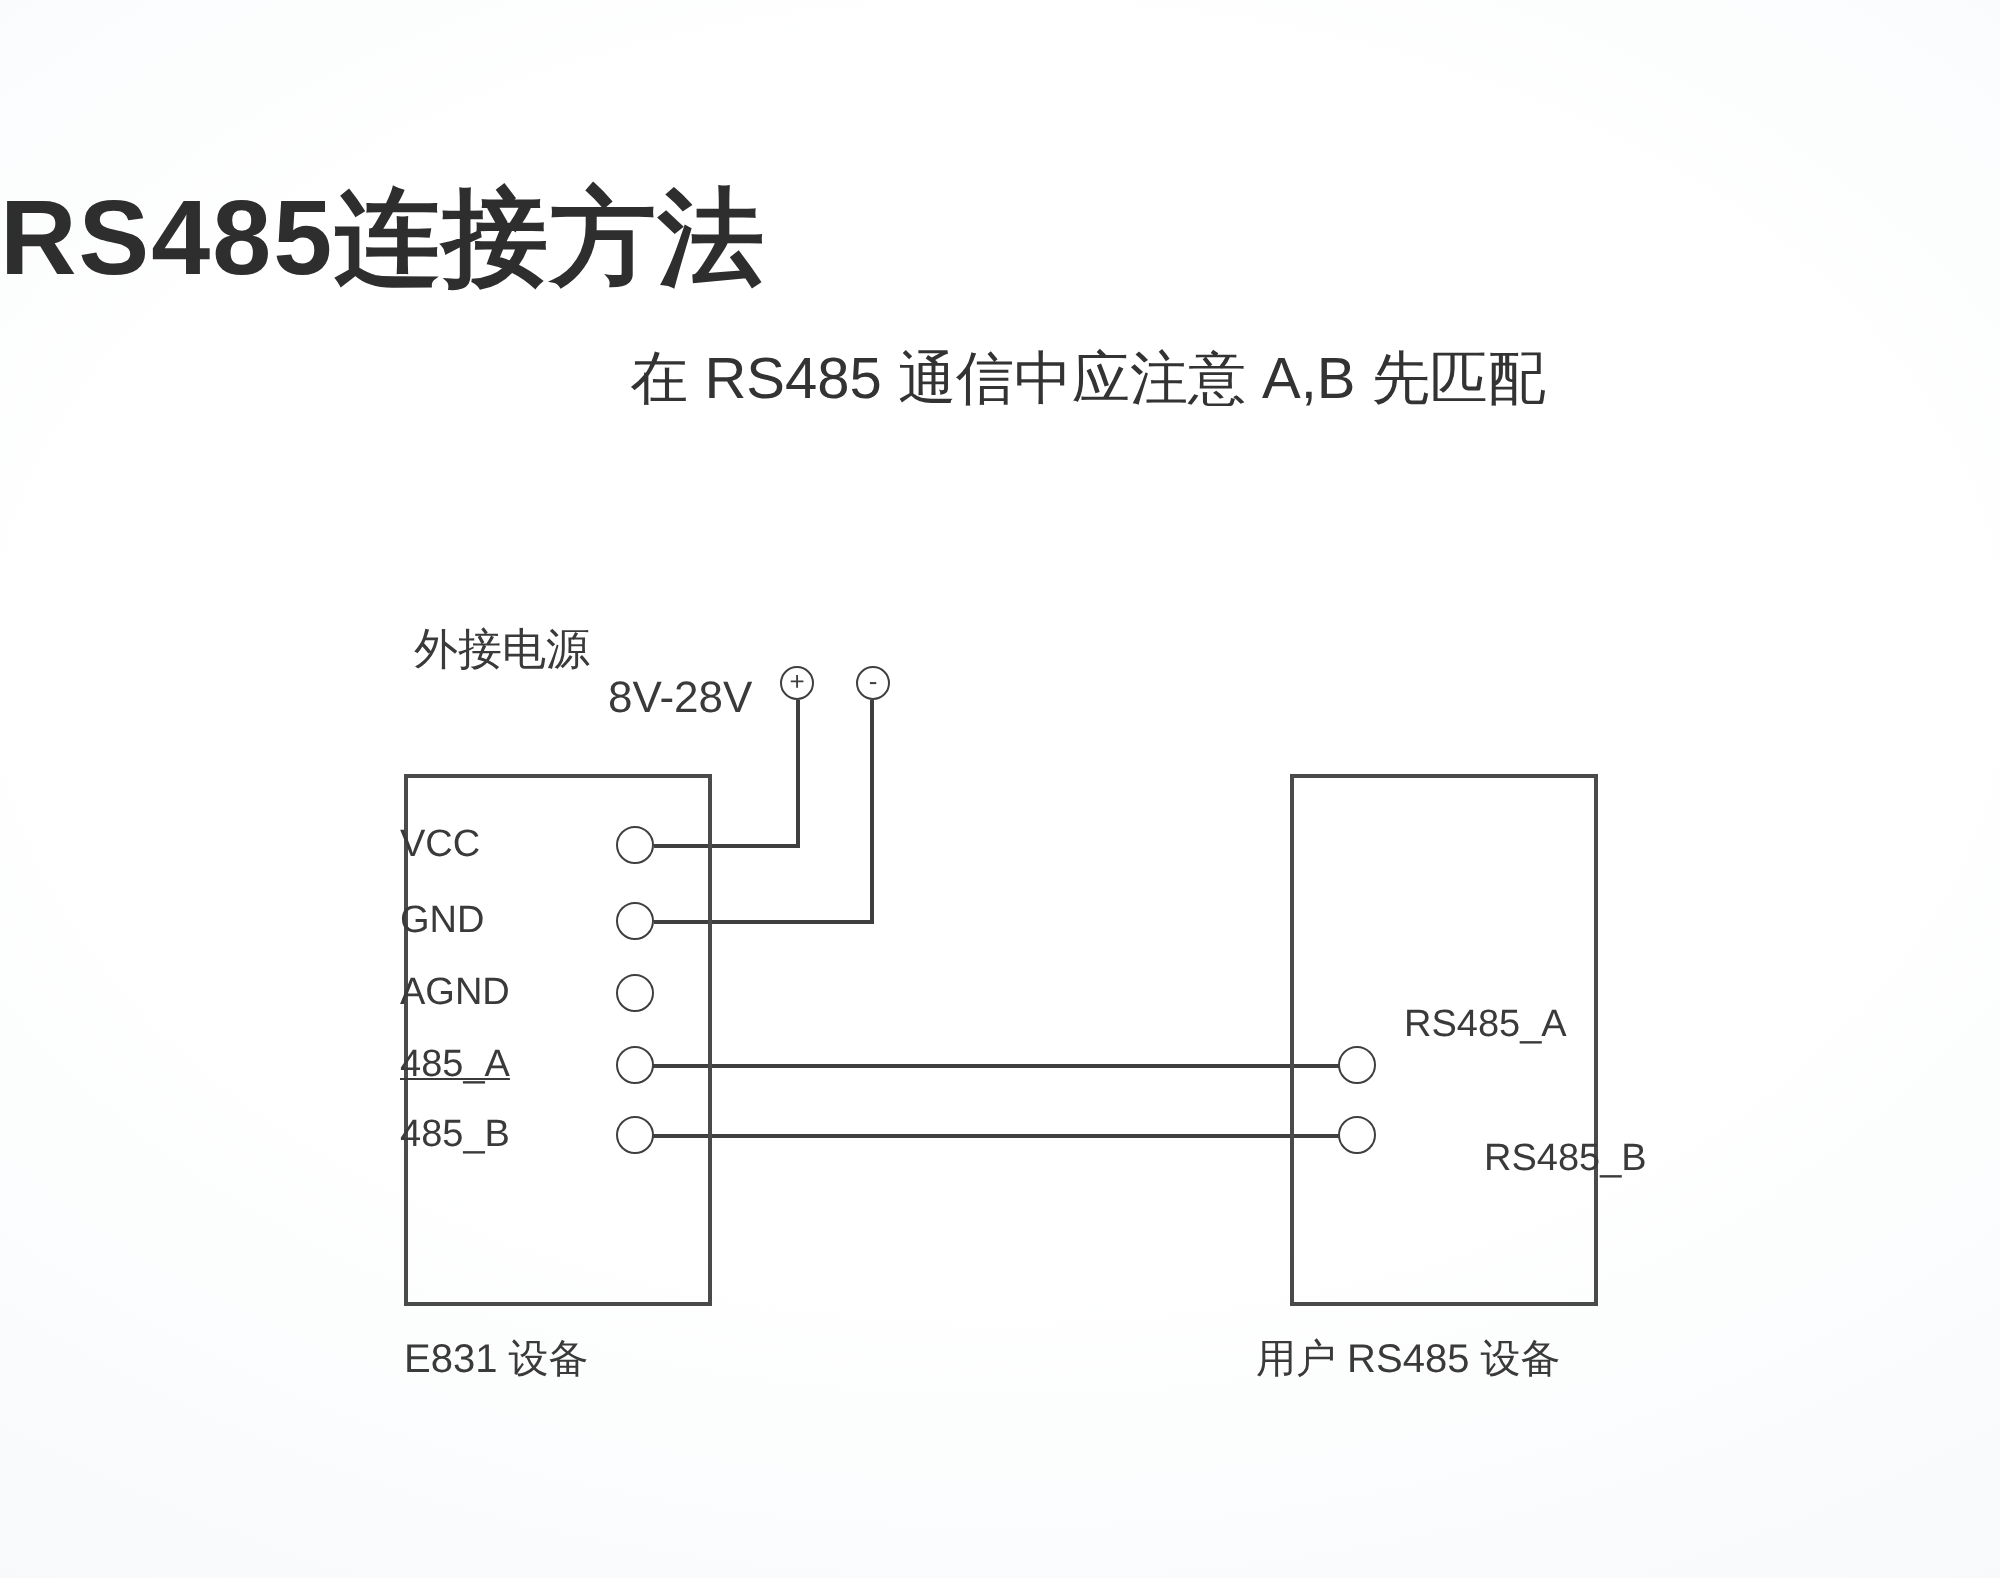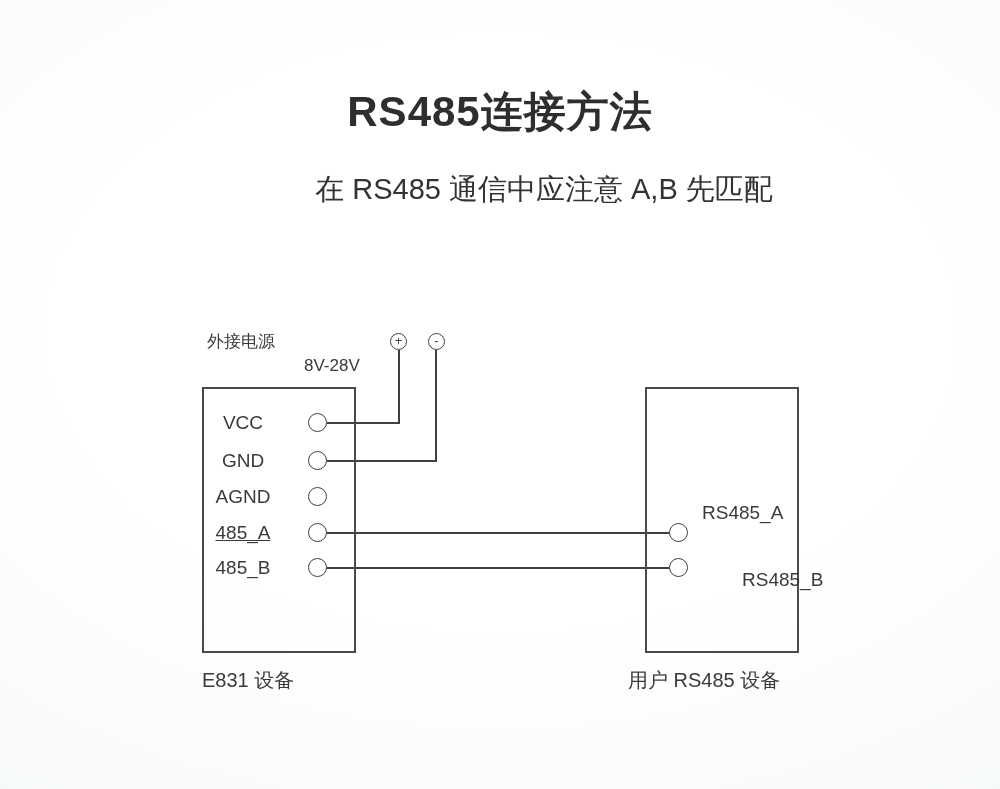--- a/index.html
+++ b/index.html
@@ -10,22 +10,21 @@
     width: 1000px;
     height: 789px;
     overflow: hidden;
     background: radial-gradient(ellipse 120% 100% at 50% 42%,
                 #ffffff 38%, #f8fafb 68%, #edf1f5 100%);
   }
 
   .page-title {
     position: absolute;
     top: 84px; left: 0; width: 1000px;
-    text-align: center;
-    font-size: 42px;
+    font-size: 53px;
     font-weight: 600;
     letter-spacing: 1px;
     color: #2e2e2e;
   }
 
   .subtitle {
     position: absolute;
     left: 0; width: 1000px;
     text-align: center;
     font-size: 29px;
@@ -60,21 +59,21 @@
   .caption-left  { left: 202px; width: 154px; }
   .caption-right { left: 628px; width: 190px; }
 
   .pin-label {
     position: absolute;
     height: 26px;
     line-height: 26px;
     font-size: 19px;
     color: #3a3a3a;
   }
-  .pin-label-left  { left: 200px; width: 86px; text-align: center; }
+  .pin-label-left  { left: 200px; width: 86px; text-align: left; }
   .pin-label-right { left: 702px; width: 120px; text-align: left; }
 
   .pin-circle {
     position: absolute;
     width: 19px; height: 19px;
     border: 1.6px solid #3f3f3f;
     border-radius: 50%;
     background: #ffffff;
     box-sizing: border-box;
   }
@@ -95,24 +94,24 @@
 
   .wire {
     position: absolute;
     background: #3f3f3f;
   }
   .wire-h { height: 2px; }
   .wire-v { width: 2px; }
 
   .power-text {
     position: absolute;
-    top: 329px;
+    top: 312px;
     height: 26px;
     line-height: 26px;
-    font-size: 17px;
+    font-size: 22px;
     color: #3a3a3a;
   }
 </style>
 </head>
 <body>
 
 <div class="canvas">
 
   <div class="page-title">RS485连接方法</div>
   <div class="subtitle subtitle-1">在 RS485 通信中应注意 A,B 先匹配</div>

